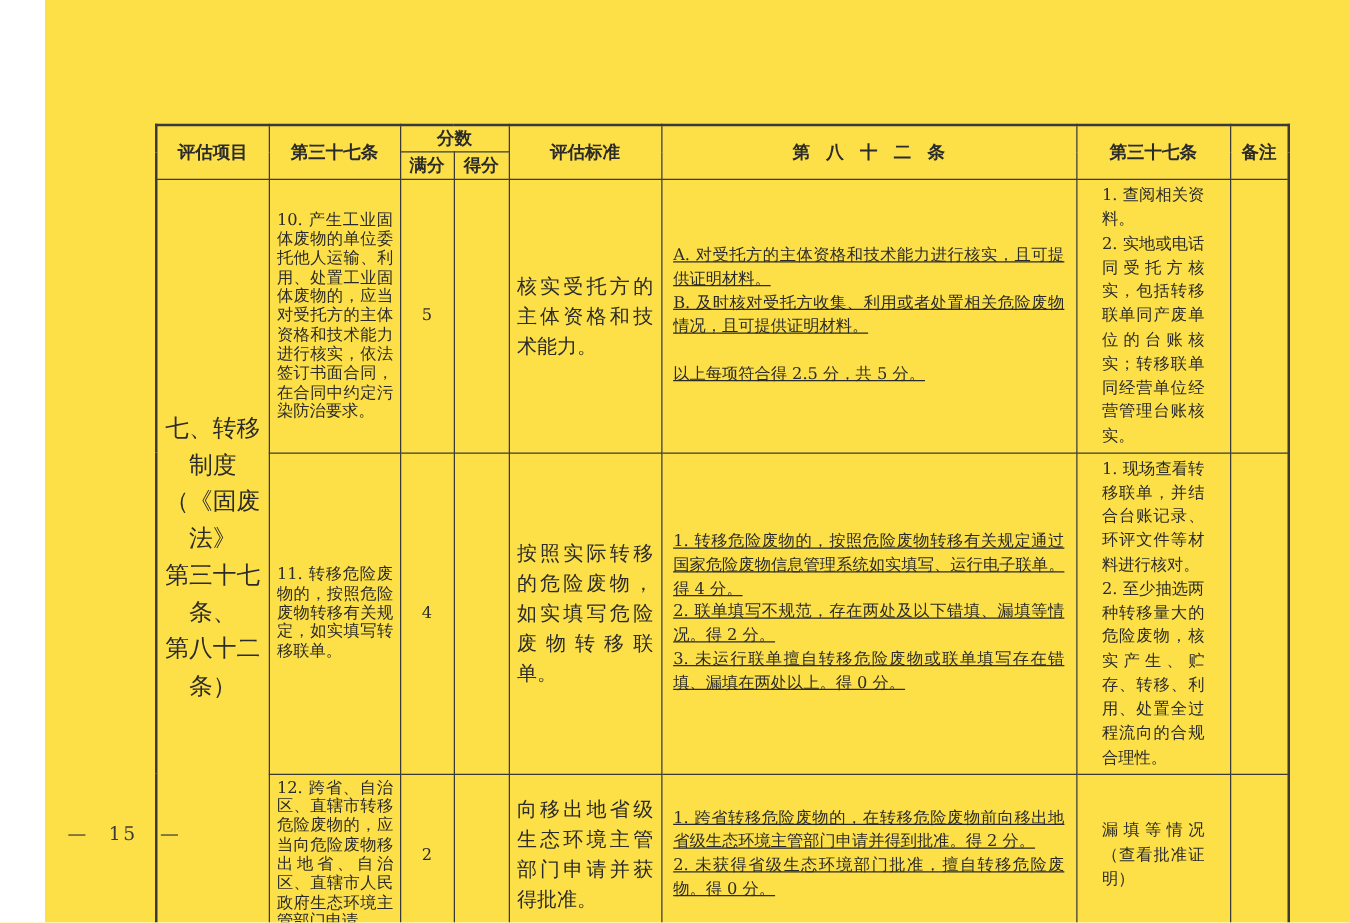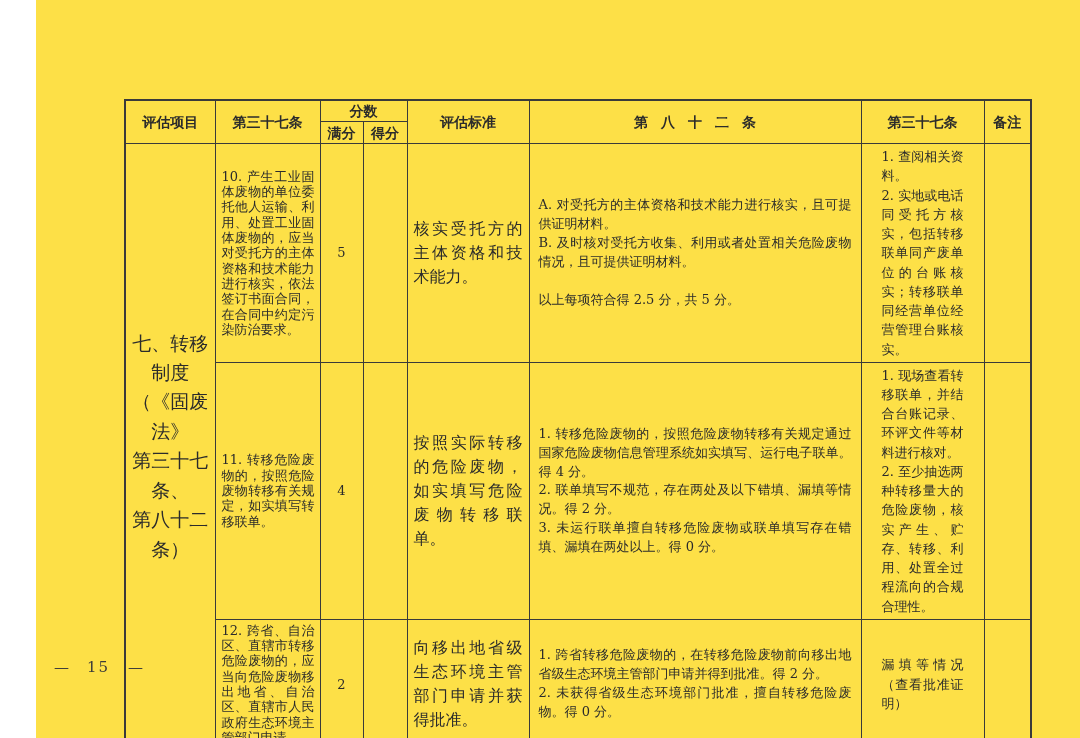--- a/index.html
+++ b/index.html
@@ -67,20 +67,21 @@
     text-align: justify;
     line-height: 1.5;
     padding: 3px 6px;
   }
   td.points {
     font-size: 13px;
     text-align: justify;
     line-height: 1.45;
     padding: 4px 9px;
     white-space: pre-line;
+    text-decoration: underline;
   }
   td.method {
     font-size: 13px;
     text-align: justify;
     line-height: 1.48;
     padding: 3px 20px;
     white-space: pre-line;
   }
   td.remark { font-size: 13px; }
   tr.row-10 td { height: 198px; }

